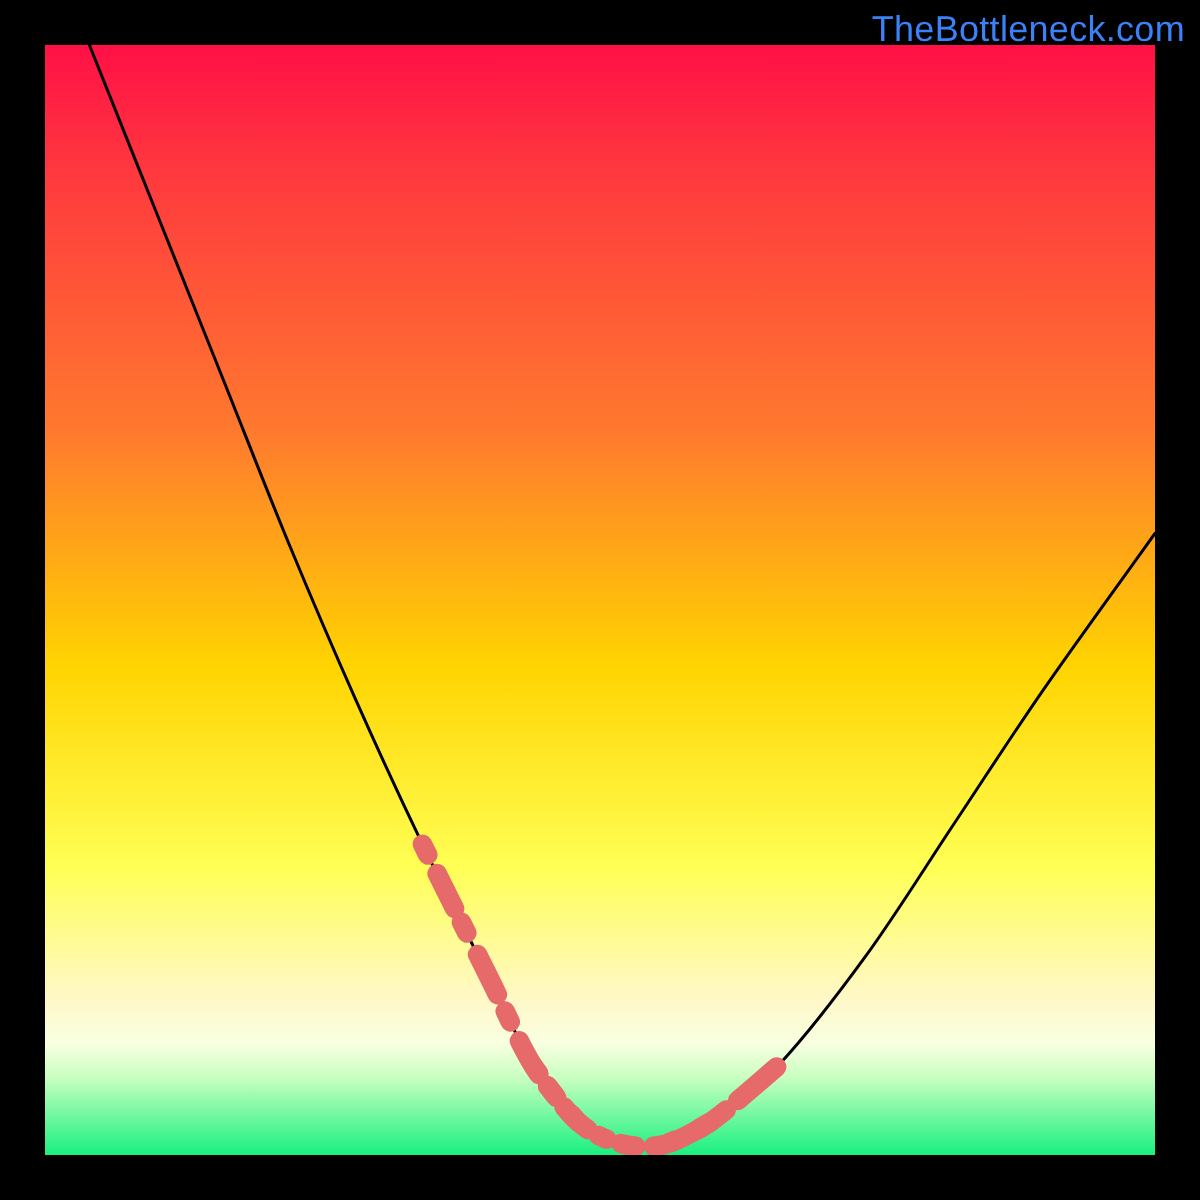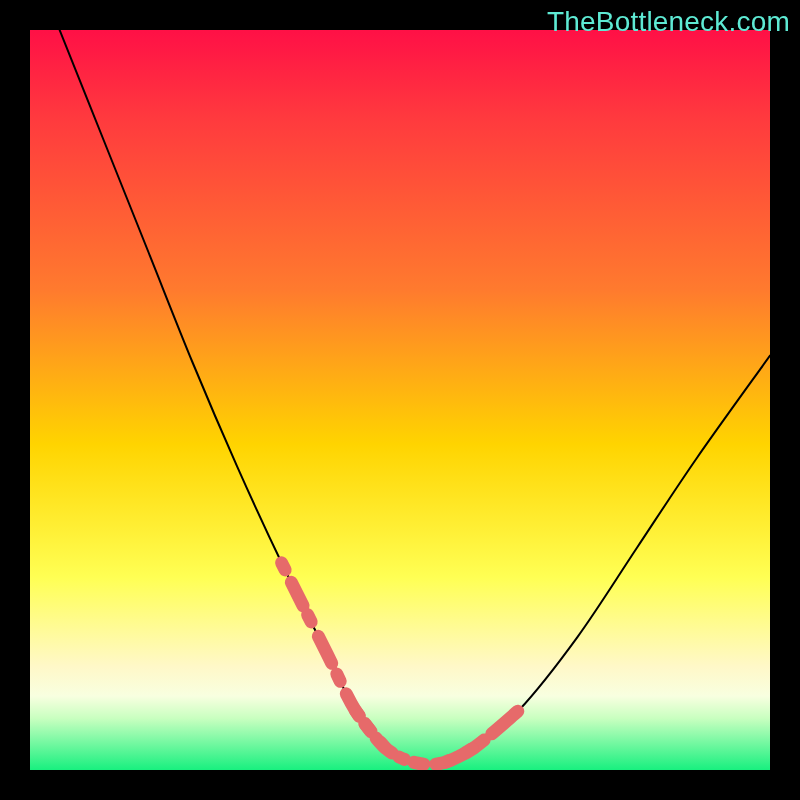--- a/index.html
+++ b/index.html
@@ -21,22 +21,22 @@
   }
   .gradient {
     position: absolute;
     left: 0; top: 0;
     width: 100%; height: 100%;
   }
   .watermark {
     position: absolute;
     top: 6px;
     right: 10px;
-    color: #5eead4;
-    font-size: 28px;
+    color: #3b82f6;
+    font-size: 24px;
     font-weight: 500;
     letter-spacing: 0.2px;
     z-index: 20;
   }
   svg.curve {
     position: absolute;
     left: 0; top: 0;
     width: 740px;
     height: 740px;
     z-index: 10;

